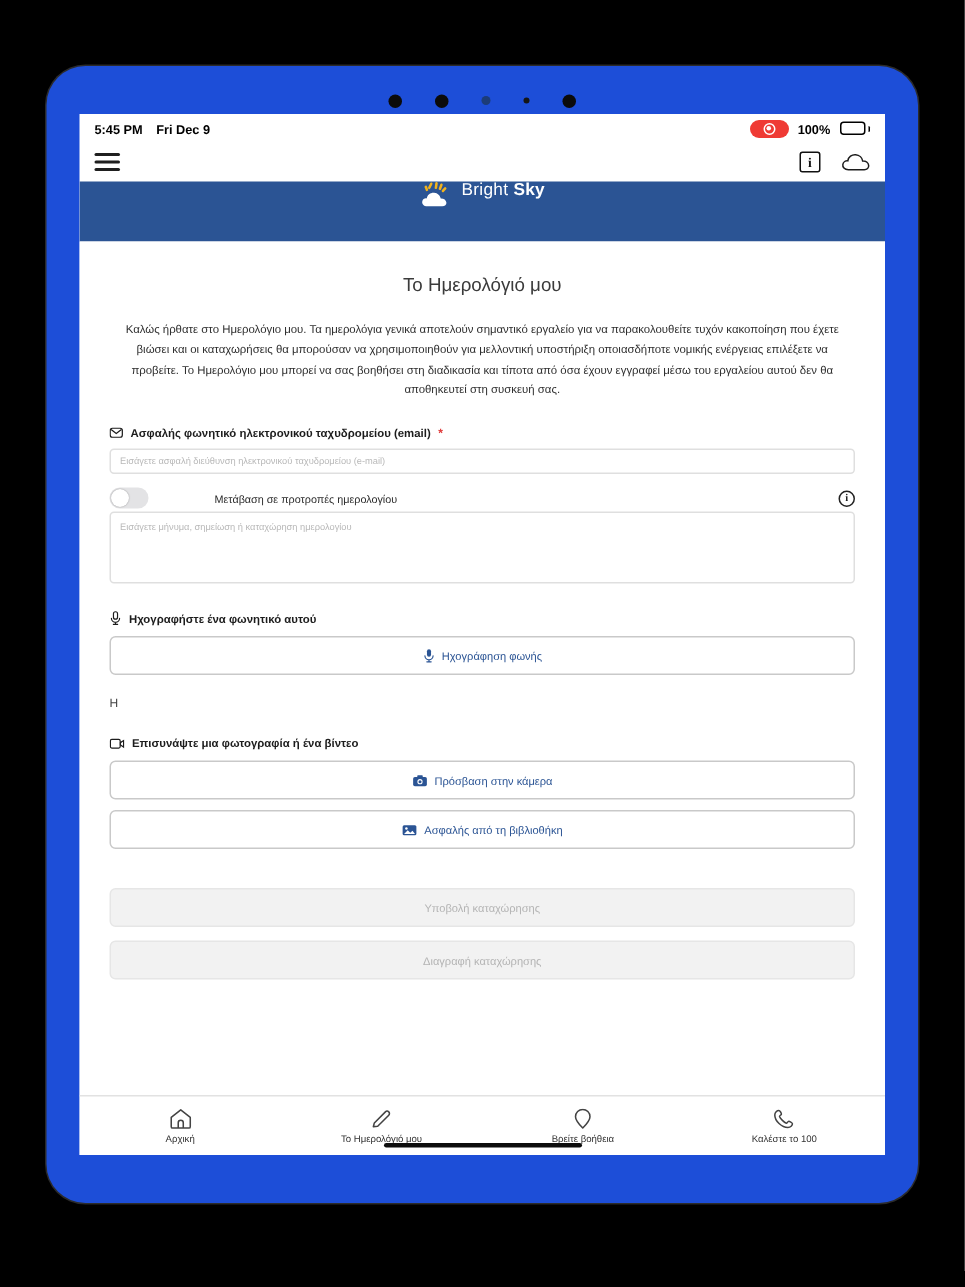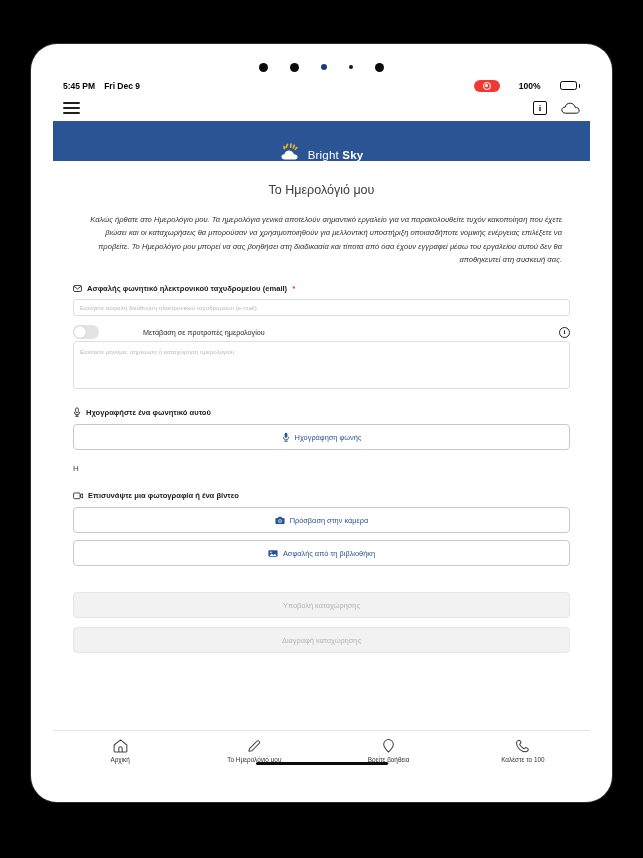--- a/index.html
+++ b/index.html
@@ -4,21 +4,21 @@
 <style>
   * { margin:0; padding:0; box-sizing:border-box; }
   html,body {
     width:643px; height:858px; overflow:hidden;
     background:#000;
     font-family:"Liberation Sans", sans-serif;
   }
   .device-frame{
     position:absolute; left:31px; top:44px;
     width:581px; height:758px;
-    background:#ffffff;
+    background:#1d4ed8;
     border-radius:26px;
     box-shadow:0 0 0 1px #2b2b2b;
   }
   .bezel-dots{
     position:absolute; top:16px; left:0; right:0;
     height:14px; display:flex; justify-content:center; align-items:center; gap:22px;
   }
   .dot{ width:9px;height:9px;border-radius:50%;background:#0b0b0b; }
   .dot.small{ width:4px;height:4px;background:#151515; }
   .dot.blue{ width:6px;height:6px;background:#1c3c78; }
@@ -29,21 +29,21 @@
     background:#ffffff;
     overflow:hidden;
   }
 
   
   .statusbar{
     height:19px; display:flex; align-items:center;
     padding:0 10px; font-size:8.5px; color:#000; font-weight:bold;
   }
   .sb-left{ display:flex; gap:9px; }
-  .sb-right{ margin-left:auto; display:flex; align-items:center; gap:19px; }
+  .sb-right{ margin-left:auto; display:flex; align-items:center; gap:6px; }
   .rec-pill{
     background:#ef3a34; border-radius:7px; width:26px;height:12px;
     display:flex;align-items:center;justify-content:center;
   }
   .rec-pill .ring{ width:8px;height:8px;border-radius:50%;border:1.4px solid #fff;display:flex;align-items:center;justify-content:center;}
   .rec-pill .ring i{ width:3px;height:3px;border-radius:50%;background:#fff;display:block;}
   .batt{ display:flex;align-items:center;gap:2px; }
   .batt-body{ width:17px;height:9px;border:1px solid #000;border-radius:2.5px;padding:1px;}
   .batt-fill{ width:100%;height:100%;background:#35c759;border-radius:1px;position:relative;}
   .batt-fill:after{content:"";position:absolute;left:2px;top:0.5px;width:3px;height:4.5px;background:#fff;clip-path:polygon(60% 0,0 60%,45% 60%,35% 100%,100% 40%,55% 40%);}
@@ -58,30 +58,30 @@
   .nav-right{ margin-left:auto; display:flex; align-items:center; gap:14px; }
   .info-box{
     width:14px;height:14px;border:1.3px solid #111;border-radius:2px;
     display:flex;align-items:center;justify-content:center;
     font-size:9px;font-weight:bold;color:#111;font-family:"Liberation Serif",serif;
   }
 
   
   .brandbar{
     background:#2b5494; height:40px;
-    display:flex;align-items:flex-end;justify-content:center;gap:6px;
+    display:flex;align-items:flex-start;justify-content:center;gap:6px;
   }
   .brand-text{ color:#fff;font-size:11.5px;letter-spacing:.2px; }
   .brand-text b{ font-weight:bold; }
 
   
   .content{ height:calc(100% - 19px - 26px - 40px - 40px); overflow:hidden; position:relative; background:#fff; }
   .page-title{ text-align:center; font-size:12.5px; color:#3b3b3b; padding:22px 0 16px; }
   .intro{
-    padding:0 28px; font-size:7.6px; line-height:1.75; color:#2f2f2f; text-align:right;font-style:italic;
+    padding:0 28px; font-size:7.6px; line-height:1.75; color:#2f2f2f; text-align:center;
   }
 
   .section{ padding:0 20px; }
   .field-label{
     display:flex;align-items:center;gap:5px;
     font-size:7.6px;font-weight:bold;color:#1c1c1c;margin:18px 0 6px;
   }
   .field-label .req{ color:#e03b3b;font-size:8px; }
   .inp{
     width:100%;height:17px;border:1px solid #dfdfdf;border-radius:3px;

